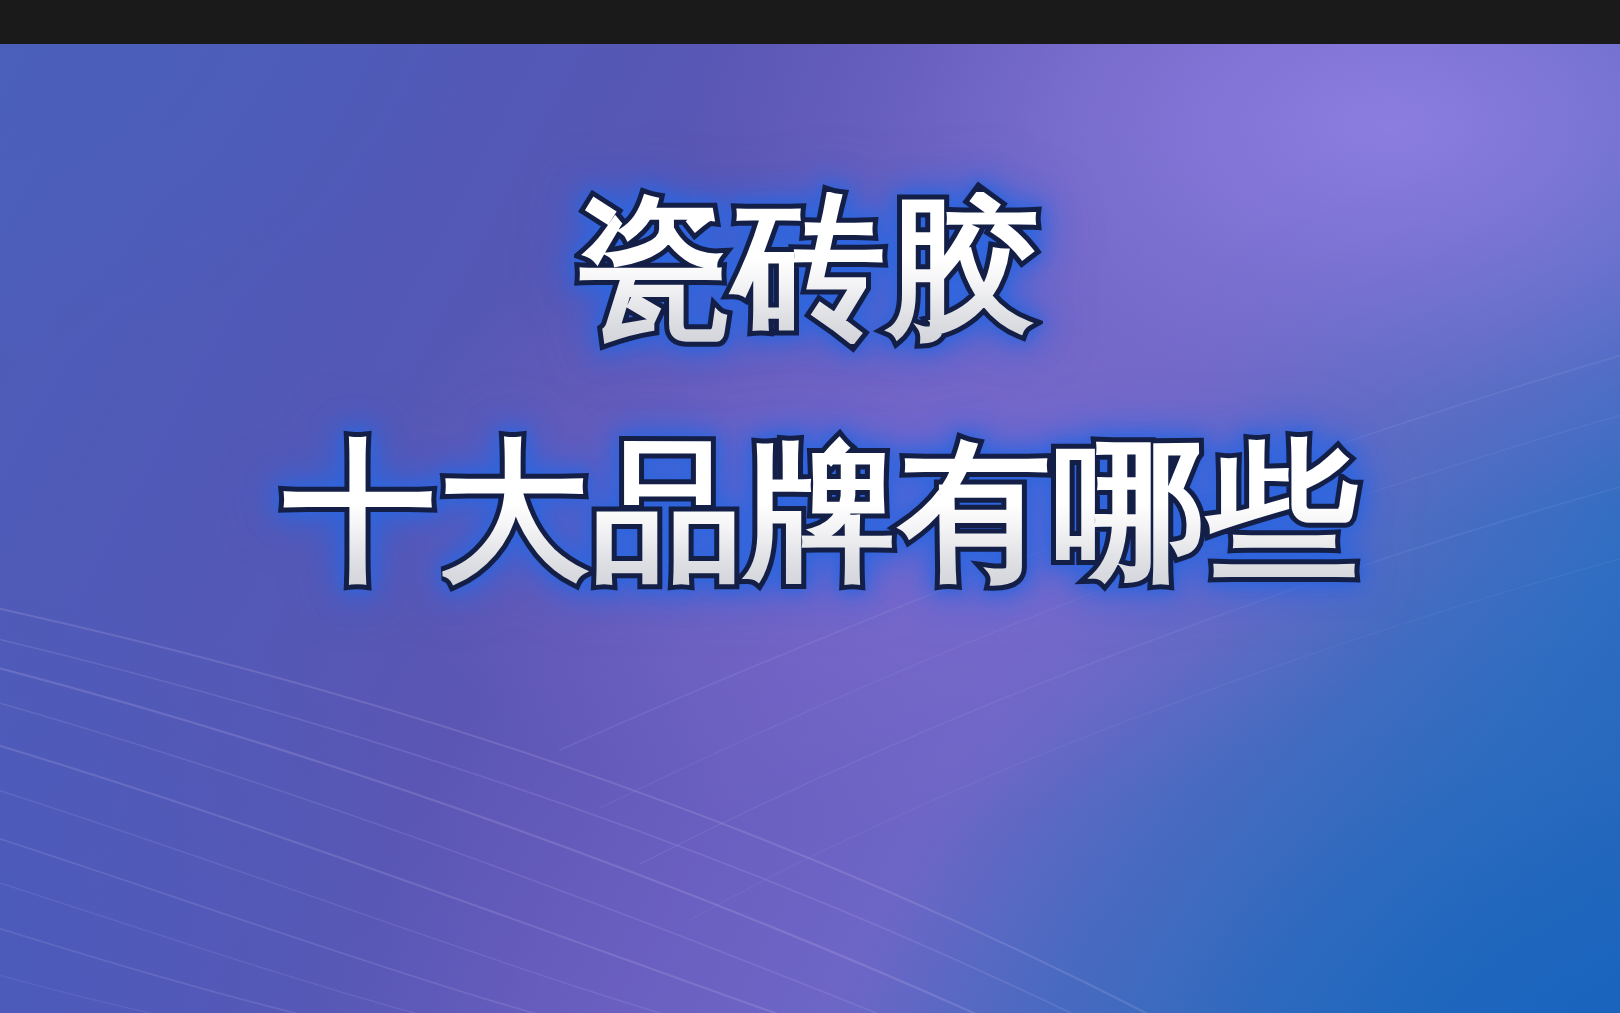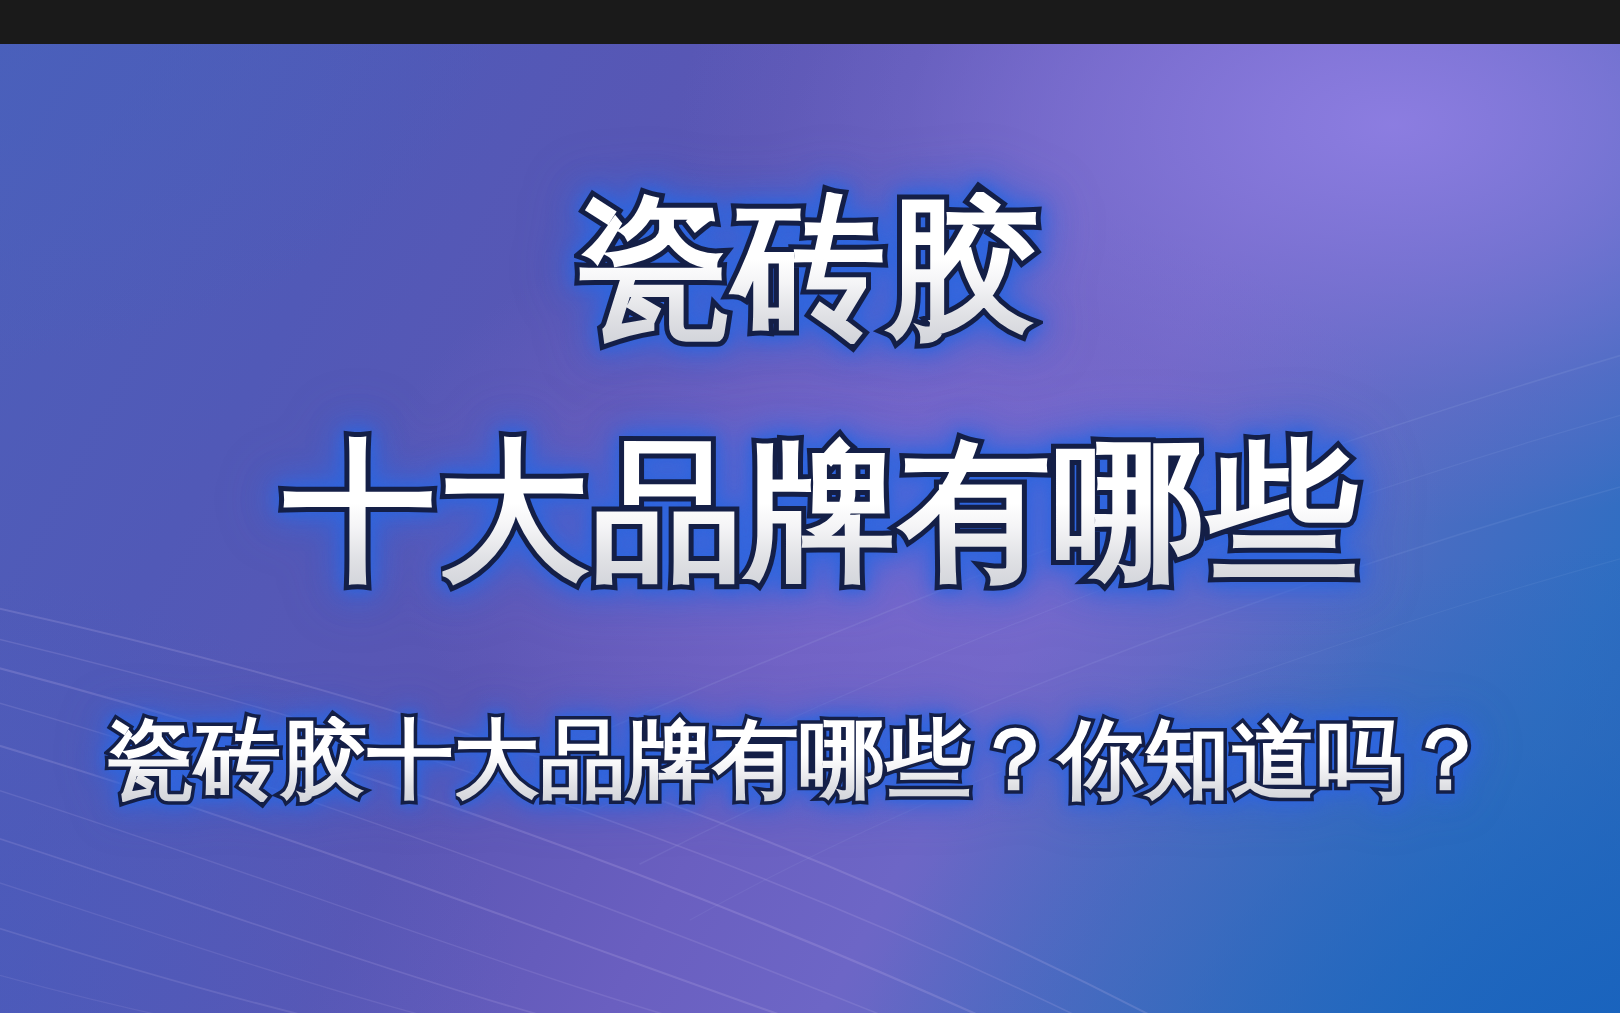--- a/index.html
+++ b/index.html
@@ -208,19 +208,15 @@
     <div class="row row-h1">
       <div class="tline-stroke headline-1">瓷砖胶</div>
       <div class="tline headline-1">瓷砖胶</div>
     </div>
 
     <div class="row row-h2">
       <div class="tline-stroke headline-2">十大品牌有哪些</div>
       <div class="tline headline-2">十大品牌有哪些</div>
     </div>
 
-    <div class="row row-sub">
-      <div class="tline-stroke subtitle">瓷砖胶十大品牌有哪些？你知道吗？</div>
-      <div class="tline subtitle">瓷砖胶十大品牌有哪些？你知道吗？</div>
-    </div>
 
   </div>
 </div>
 
 </body></html>

